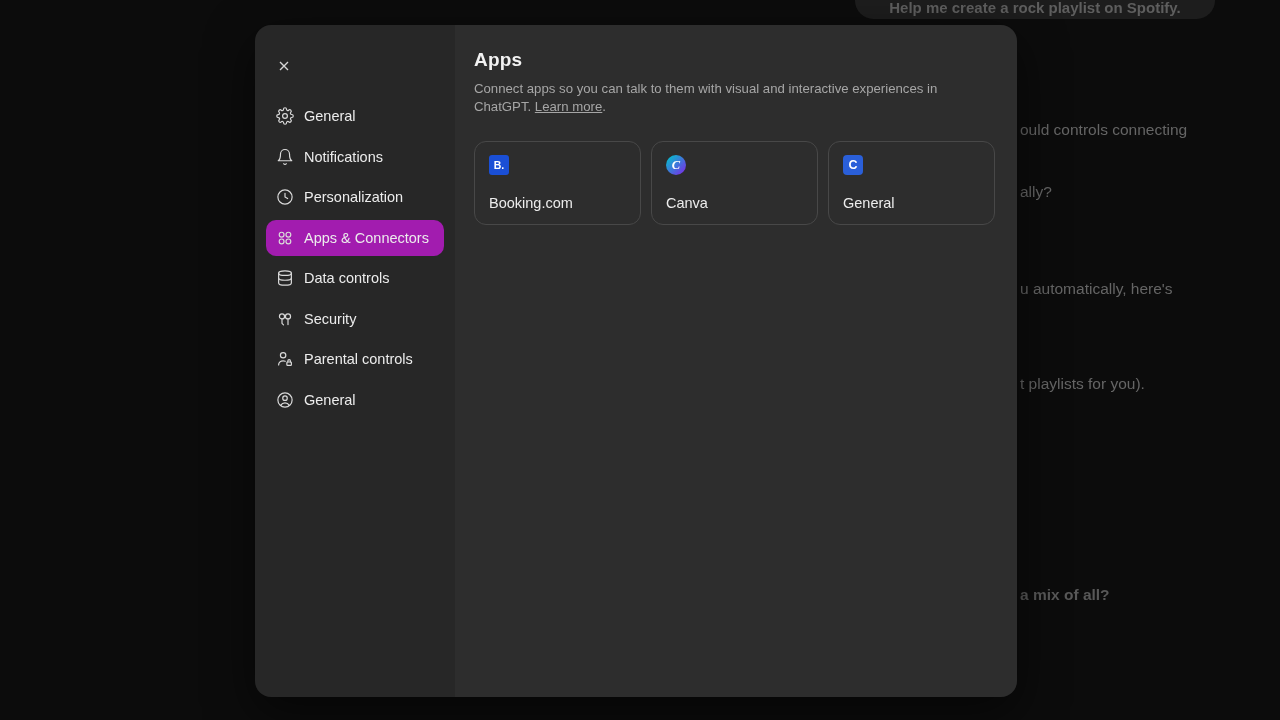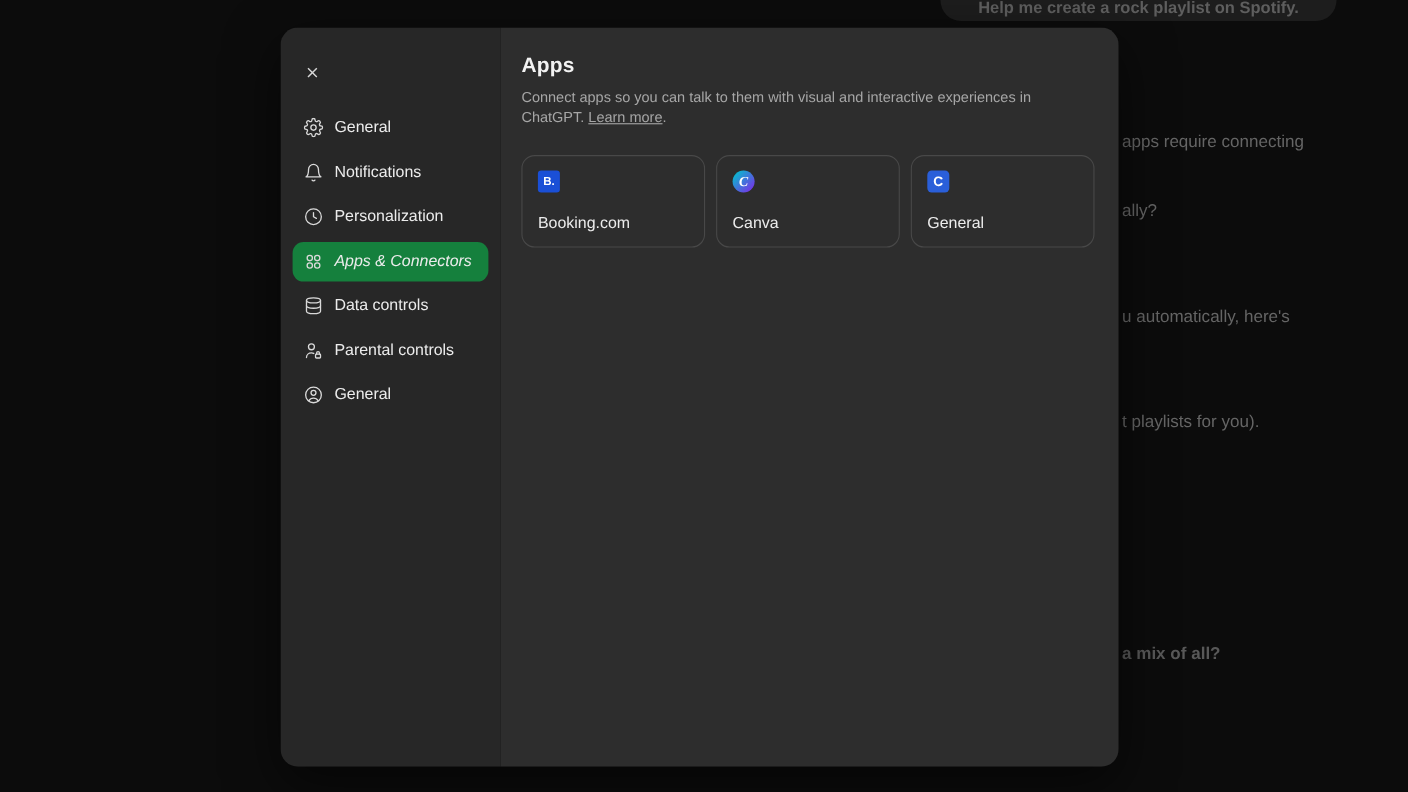--- a/index.html
+++ b/index.html
@@ -43,21 +43,21 @@
     width:32px; height:32px; border:none; background:transparent; color:#d6d6d6;
     display:flex; align-items:center; justify-content:center;
     border-radius:8px; cursor:pointer; margin:2px 0 16px 2px;
   }
   .close-btn svg { width:16px; height:16px; stroke:#d6d6d6; stroke-width:2; fill:none; }
   .nav-item {
     display:flex; align-items:center; gap:10px; height:36px; padding:0 10px;
     border-radius:10px; font-size:14.5px; color:#ececec; margin-bottom:4.5px;
     cursor:pointer; white-space:nowrap;
   }
-  .nav-item.selected { background:#15803d;font-style:italic; }
+  .nav-item.selected { background:#a21caf; }
   .nav-item .ni {
     width:18px; height:18px; flex-shrink:0; display:flex; align-items:center; justify-content:center;
   }
   .nav-item svg { width:18px; height:18px; stroke:#d9d9d9; stroke-width:1.6; fill:none;
     stroke-linecap:round; stroke-linejoin:round; }
 
   .main {
     flex:1; background:#2d2d2d; padding:19px;
   }
   .page-title { font-size:19px; font-weight:600; color:#f2f2f2; margin-top:5px; letter-spacing:.2px; }
@@ -83,21 +83,21 @@
   .icon-coursera { background:#2a5fd9; border-radius:4px; font-size:12.5px; }
   .icon-figma { background:transparent; }
 </style>
 </head>
 <body>
 
 <div class="bg-layer">
   <div class="user-bubble">
     <span>Help me create a rock playlist on Spotify.</span>
   </div>
-  <div class="frag f0">apps require connecting</div>
+  <div class="frag f0">ould controls connecting</div>
   <div class="frag f1">ally?</div>
   <div class="frag f2">u automatically, here's</div>
   <div class="frag f3">t playlists for you).</div>
   <div class="frag f4">a mix of all?</div>
 </div>
 
 <div class="modal">
 
   <aside class="sidebar">
     <button class="close-btn">
@@ -153,20 +153,31 @@
         <span class="ni">
           <svg viewBox="0 0 24 24">
               <ellipse cx="12" cy="5.5" rx="8.5" ry="3"></ellipse>
               <path d="M20.5 12c0 1.66-3.8 3-8.5 3s-8.5-1.34-8.5-3"></path>
               <path d="M3.5 5.5v13c0 1.66 3.8 3 8.5 3s8.5-1.34 8.5-3v-13"></path>
             </svg>
         </span>
         <span>Data controls</span>
       </div>
 
+      <div class="nav-item">
+        <span class="ni">
+          <svg viewBox="0 0 24 24">
+              <circle cx="8" cy="8.5" r="3.4"></circle>
+              <path d="M8 11.9v6l2 2"></path>
+              <circle cx="16" cy="8.5" r="3.4"></circle>
+              <path d="M16 11.9v7.5"></path>
+            </svg>
+        </span>
+        <span>Security</span>
+      </div>
 
       <div class="nav-item">
         <span class="ni">
           <svg viewBox="0 0 24 24">
               <circle cx="9.5" cy="7" r="3.6"></circle>
               <path d="M3.5 20c0-3.3 2.7-5.5 6-5.5 1 0 2 .2 2.8.6"></path>
               <rect x="14.5" y="16" width="6" height="4.6" rx="1"></rect>
               <path d="M15.8 16v-1.4a1.7 1.7 0 0 1 3.4 0V16"></path>
             </svg>
         </span>

